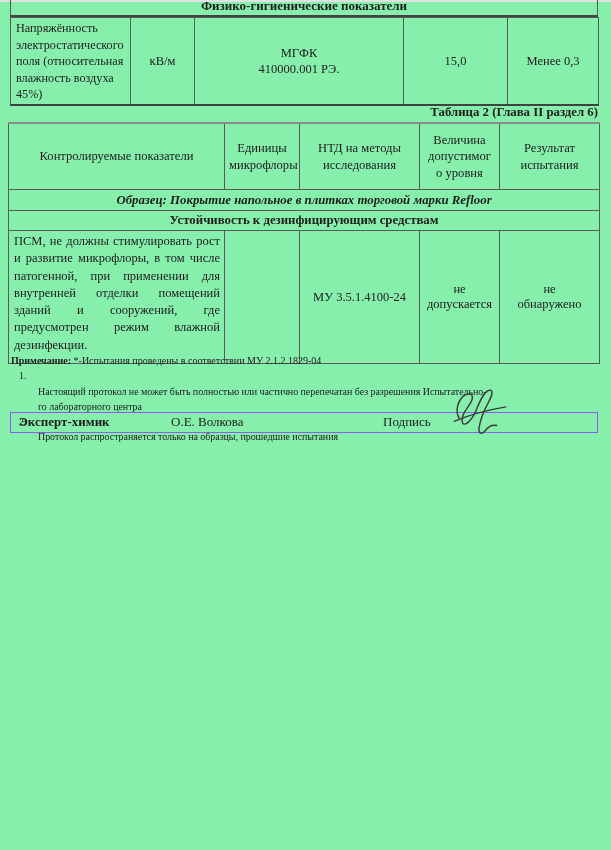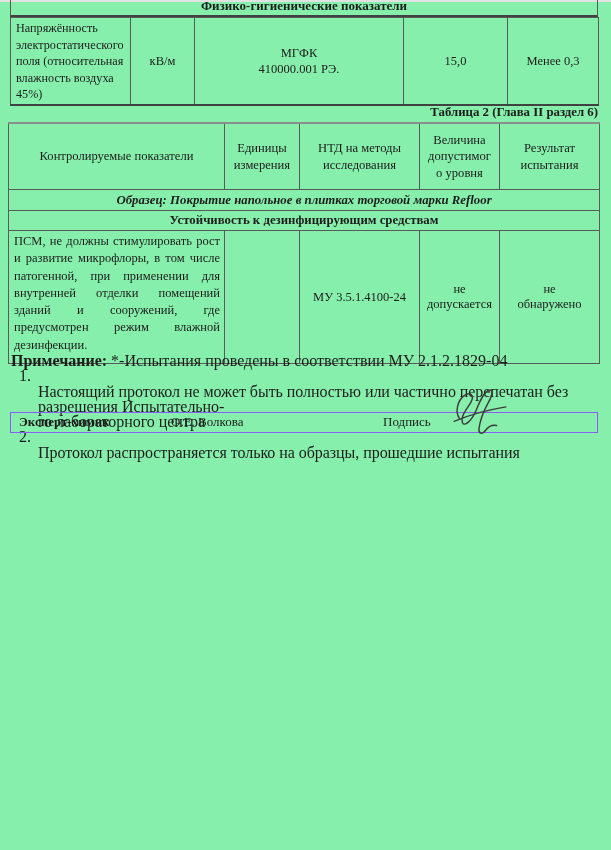--- a/index.html
+++ b/index.html
@@ -26,21 +26,21 @@
   .caption{position:absolute;top:104px;right:13px;font-weight:bold;font-size:12.8px;line-height:16px;}
 
   .table2{position:absolute;left:8px;top:122px;width:591px;}
   .table2 th{font-size:12.6px;line-height:16.5px;height:63px;border-top-width:2px;border-top-color:#8d8d8d;}
   .table2 tr.sample-row td{font-weight:bold;font-style:italic;height:18px;font-size:12.8px;}
   .table2 tr.section-row td{font-weight:bold;height:17px;font-size:12.8px;}
   .table2 tr.t2-data td{height:122px;}
   .table2 tr.t2-data td.c-ind{text-align:justify;vertical-align:top;white-space:normal;
       line-height:17.3px;padding:2px 4px 8px 5px;font-size:12.5px;}
 
-  .notes{position:absolute;left:8px;top:353px;width:596px;font-size:16px;line-height:15.3px;}
+  .notes{position:absolute;left:8px;top:353px;width:596px;font-size:10px;line-height:15.3px;}
   .notes-line{padding-left:3px;}
   .notes-label{font-weight:bold;}
   .note-item{position:relative;padding-left:30px;white-space:pre-line;letter-spacing:-0.05px;}
   .note-num{position:absolute;left:11px;top:0;white-space:normal;}
 
   .sig-box{position:absolute;left:10px;top:412px;width:586px;height:19px;border:1px solid #8b5cf6;}
   .sig-role{position:absolute;left:8px;top:1px;font-weight:bold;font-size:13px;}
   .sig-name{position:absolute;left:160px;top:1px;font-weight:normal;font-size:13px;}
   .sig-label{position:absolute;left:372px;top:1px;font-size:13px;}
   .sig-mark{position:absolute;left:452px;top:383px;width:56px;height:56px;z-index:3;}
@@ -82,21 +82,21 @@
       <col style="width:216px">
         <col style="width:75px">
         <col style="width:120px">
       <col style="width:80px">
         <col style="width:100px">
     </colgroup>
     <tbody>
         <tr>
       <th>Контролируемые показатели</th>
       <th>Единицы
-измерения</th>
+микрофлоры</th>
       <th>НТД на методы
 исследования</th>
       <th>Величина
 допустимог
 о уровня</th>
       <th>Результат
 испытания</th>
     </tr>
     <tr class="sample-row">
       <td colspan="5">Образец: Покрытие напольное в плитках торговой марки Refloor</td>

